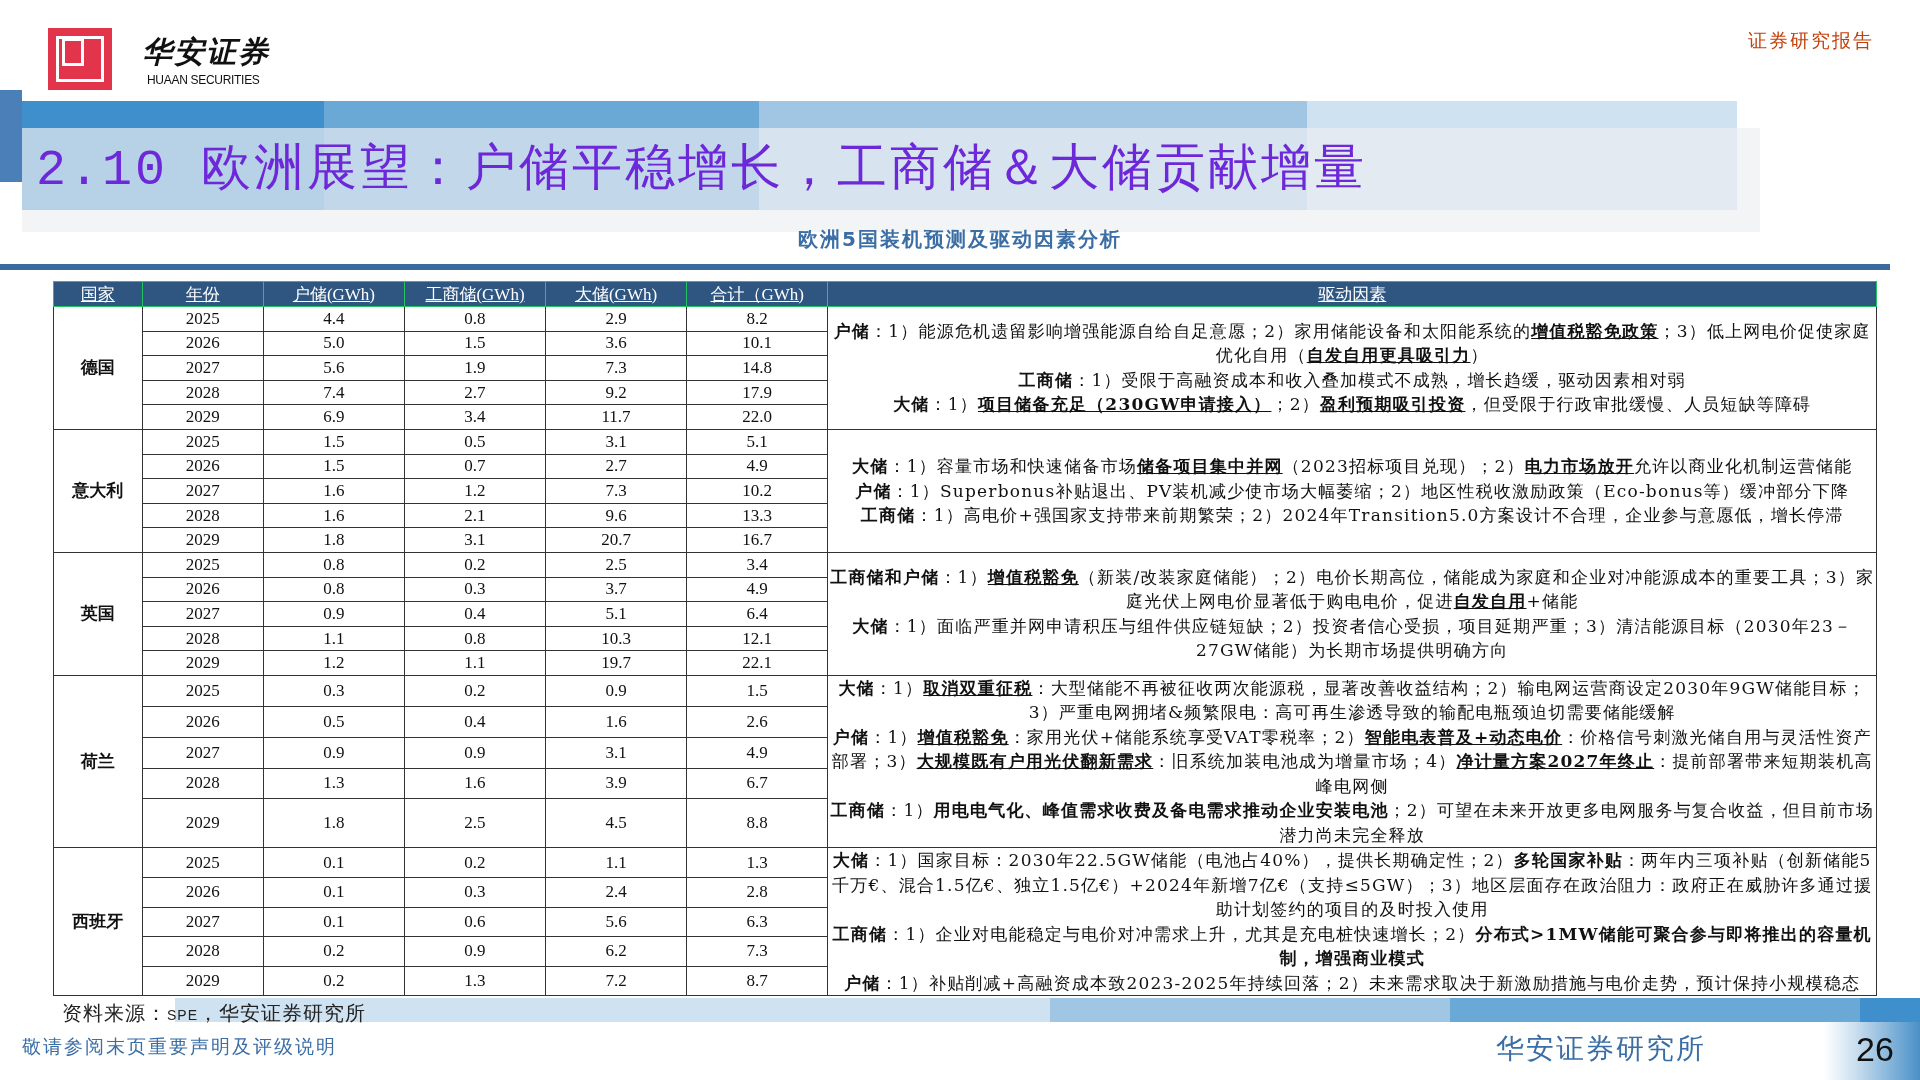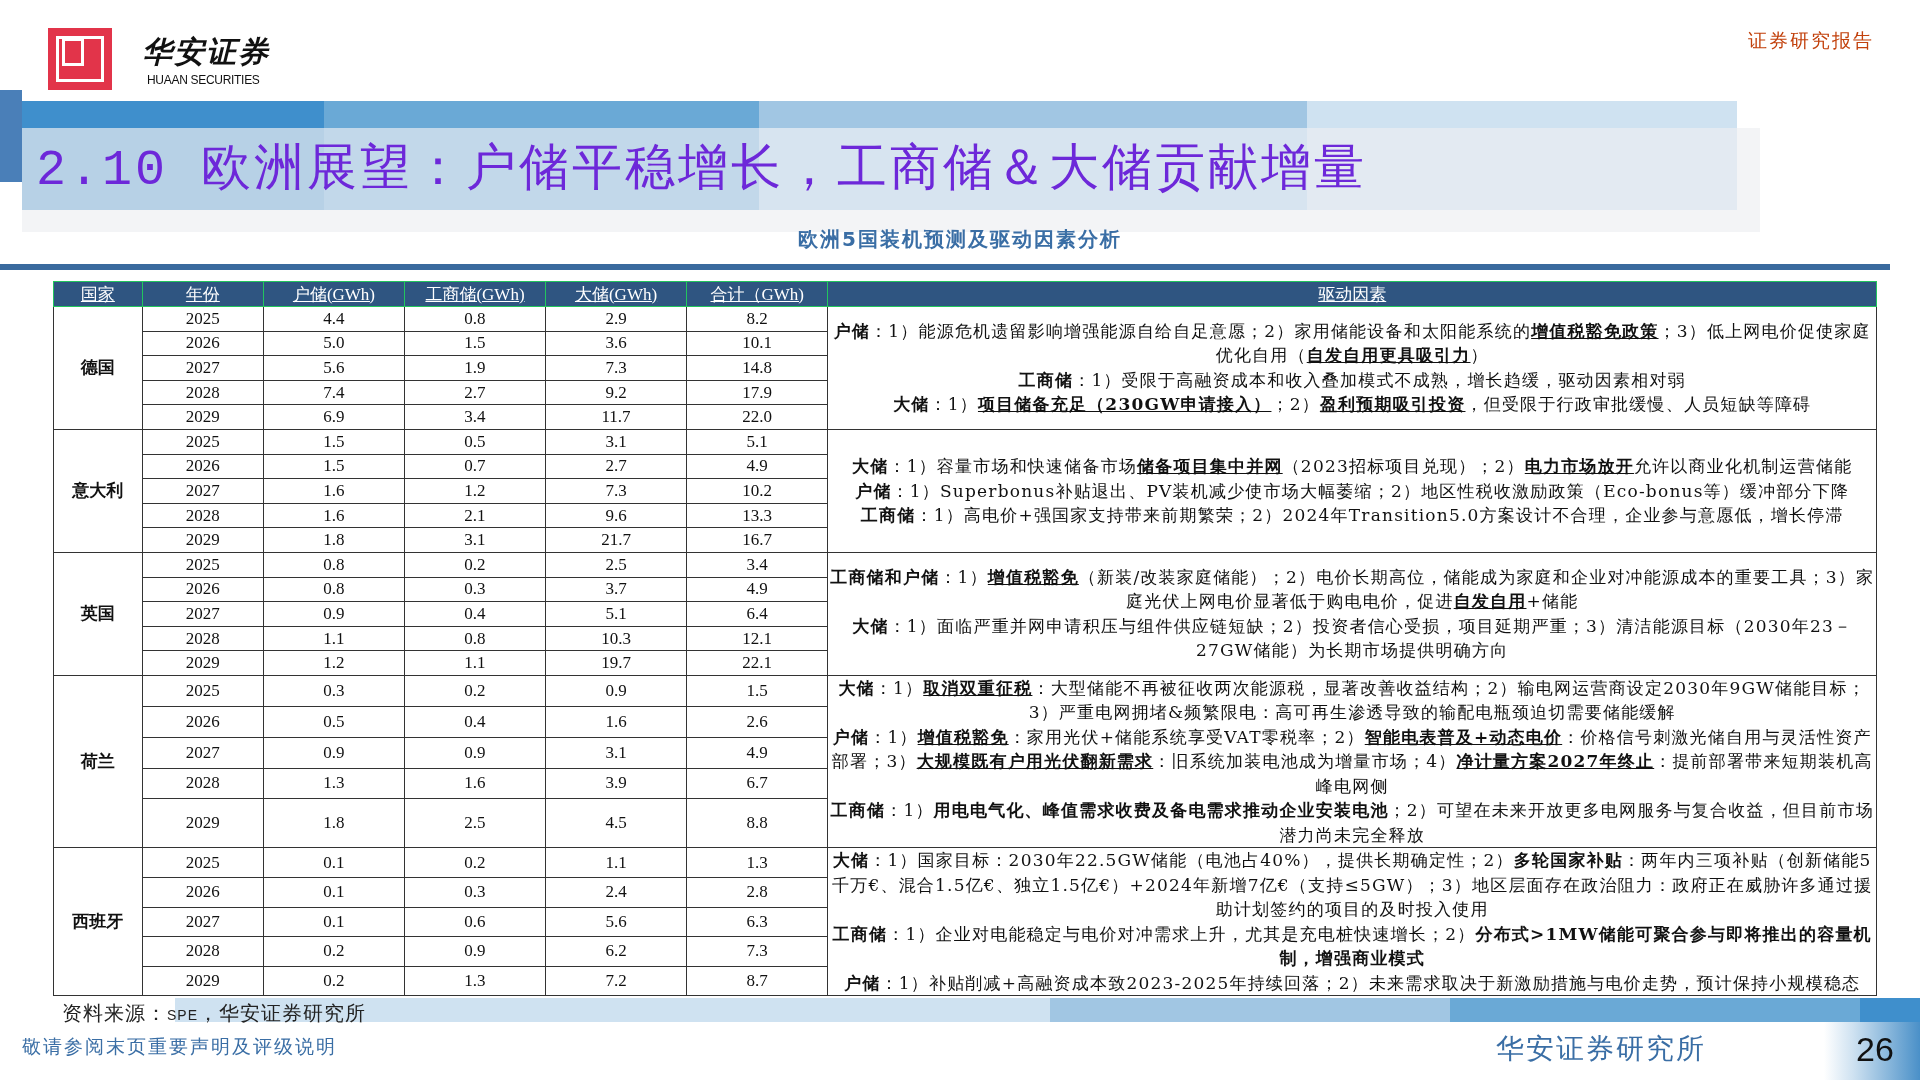--- a/index.html
+++ b/index.html
@@ -170,21 +170,21 @@
       <td>2028</td>
       <td>1.6</td>
       <td>2.1</td>
       <td>9.6</td>
       <td>13.3</td>
     </tr>
     <tr>
       <td>2029</td>
       <td>1.8</td>
       <td>3.1</td>
-      <td>21.7</td>
+      <td>20.7</td>
       <td>16.7</td>
     </tr>
 
     <tr>
       <td class="country" rowspan="5">英国</td>
       <td>2025</td>
       <td>0.8</td>
       <td>0.2</td>
       <td>2.5</td>
       <td>3.4</td>

